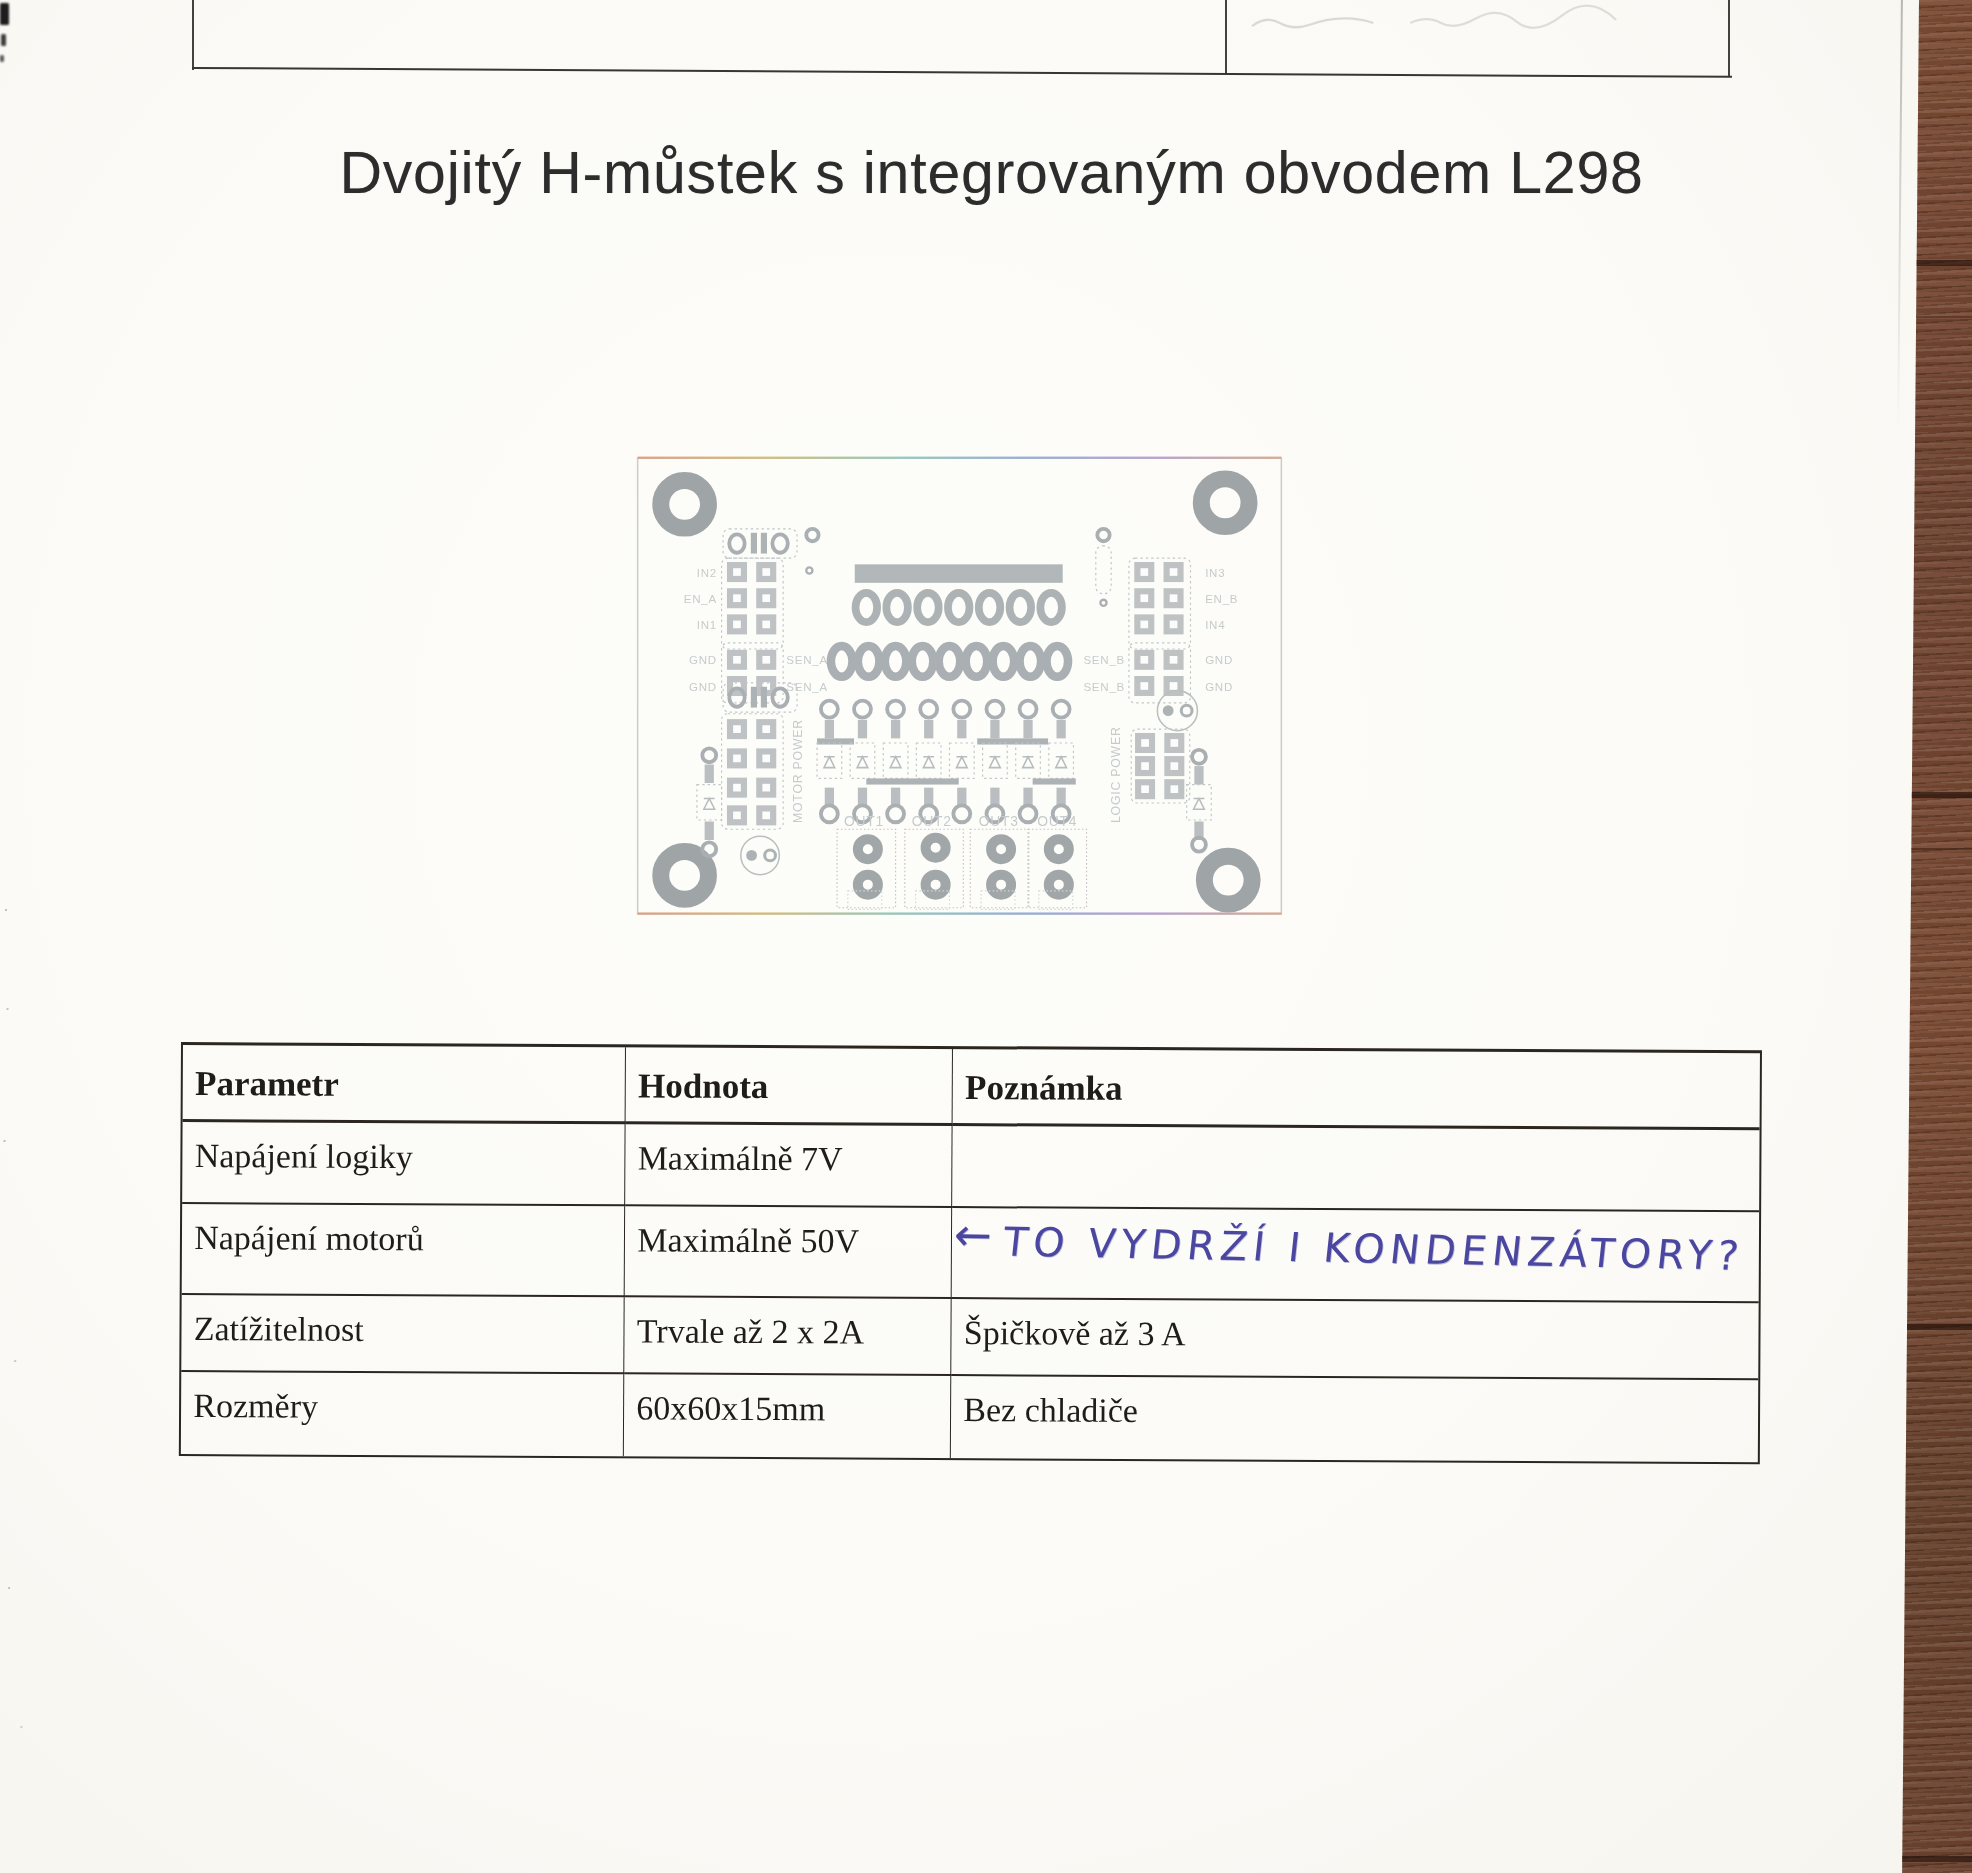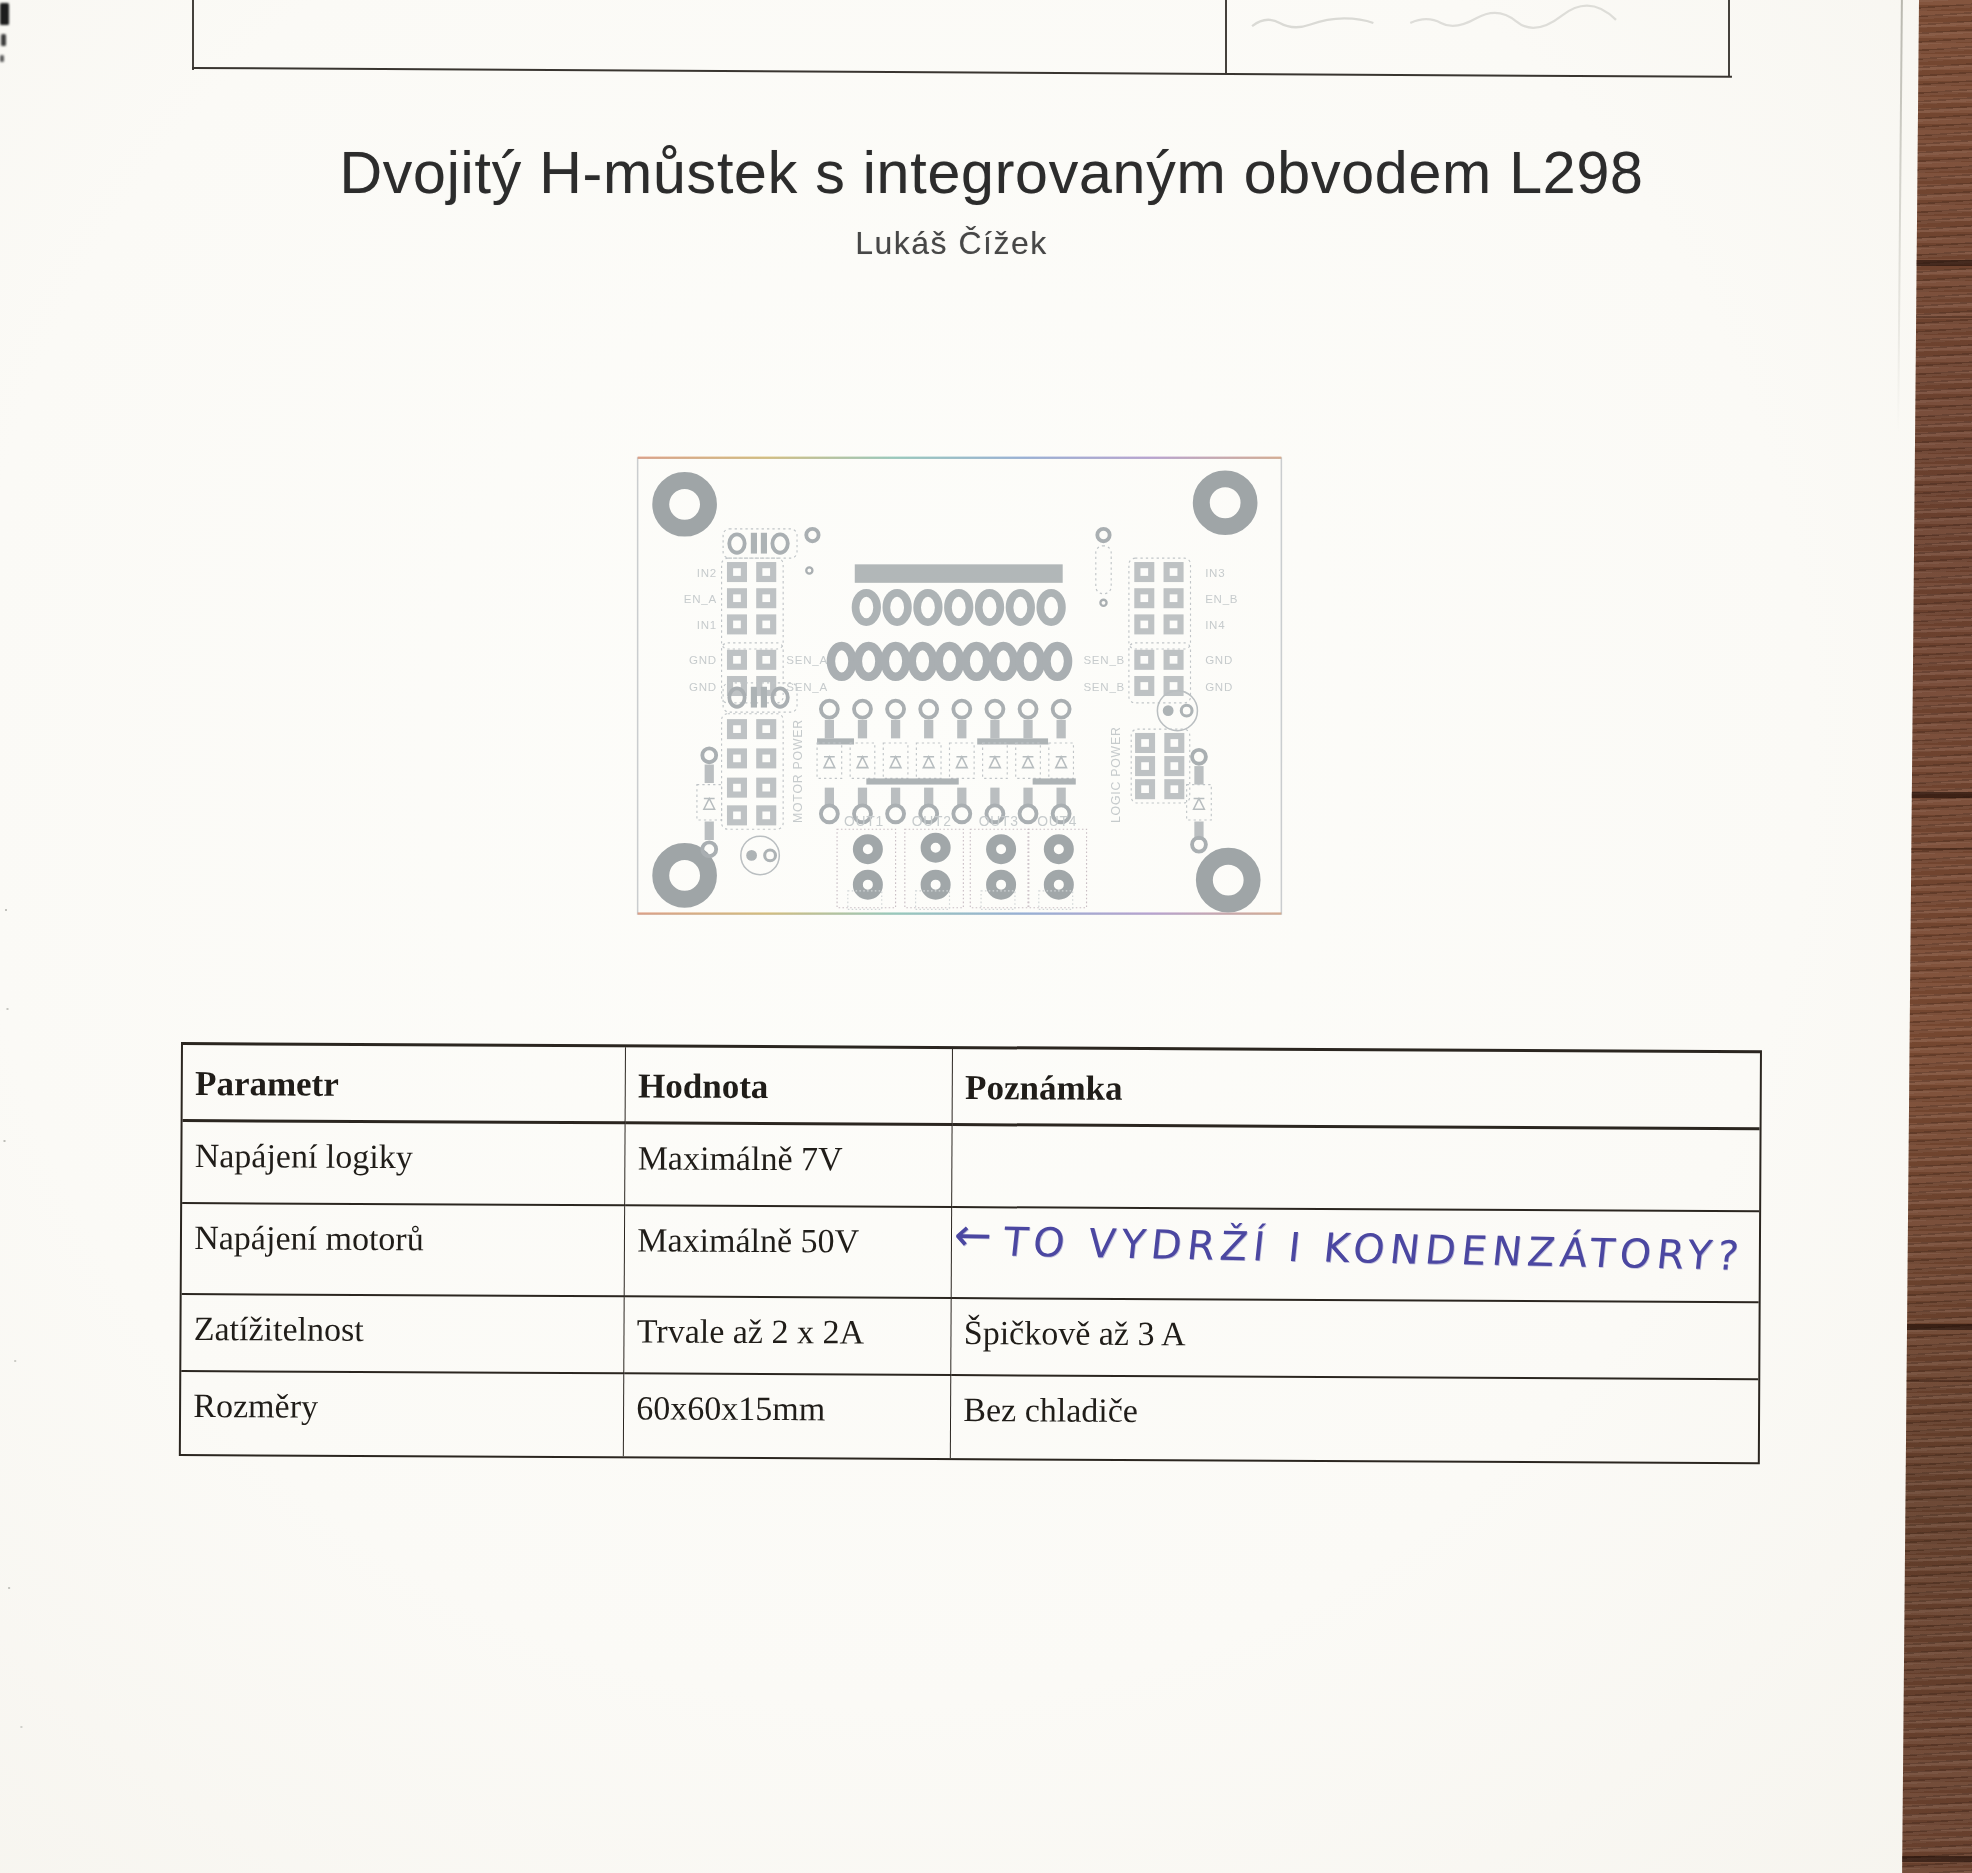--- a/index.html
+++ b/index.html
@@ -111,21 +111,20 @@
   <div class="tb-line tb-left"></div>
   <div class="tb-line tb-div"></div>
   <div class="tb-line tb-right"></div>
   <div class="tb-line tb-bottom"></div>
   <svg class="tb-marks" width="432" height="43" viewBox="0 0 560 56">
     <path d="M4 30 q18 -14 36 -4 t40 2 t44 -8 t38 6" fill="none" stroke="#c9c9c4" stroke-width="3"></path>
     <path d="M210 26 q22 -10 40 0 t46 -6 t52 4 t60 -8 t70 6" fill="none" stroke="#cfcfca" stroke-width="3"></path>
   </svg>
 
   <div class="title soft">Dvojitý H-můstek s integrovaným obvodem L298</div>
-  <div class="author soft">Lukáš Čížek</div>
 
   <div class="intro soft">
   </div>
 
   <svg class="pcb" width="649" height="462" viewBox="0 0 842 600">
     <defs>
       <linearGradient id="rainbow" x1="0" y1="0" x2="1" y2="0">
         <stop offset="0" stop-color="#d98a6a"></stop>
           <stop offset=".2" stop-color="#cdb05e"></stop>
         <stop offset=".4" stop-color="#7fbfae"></stop>

